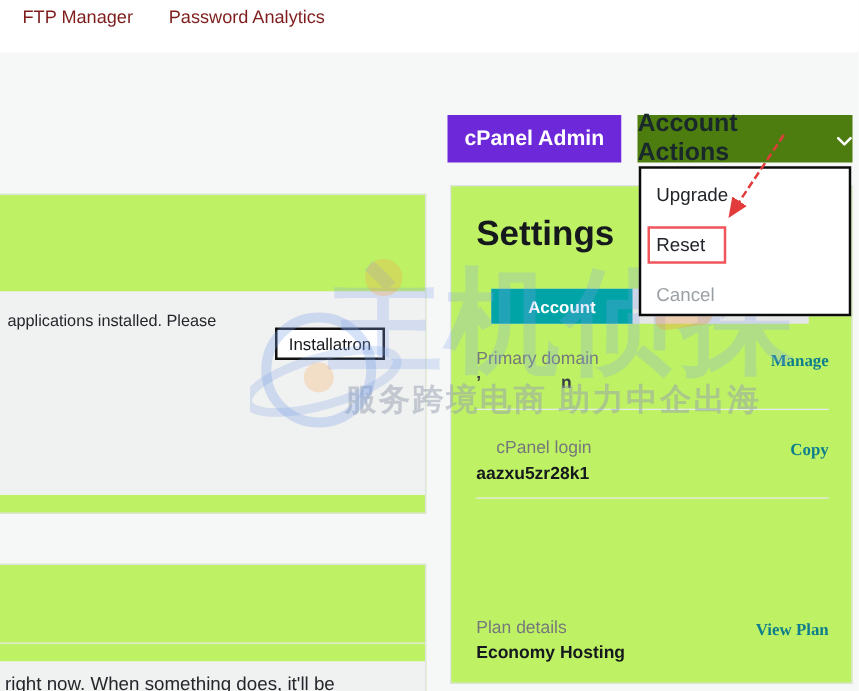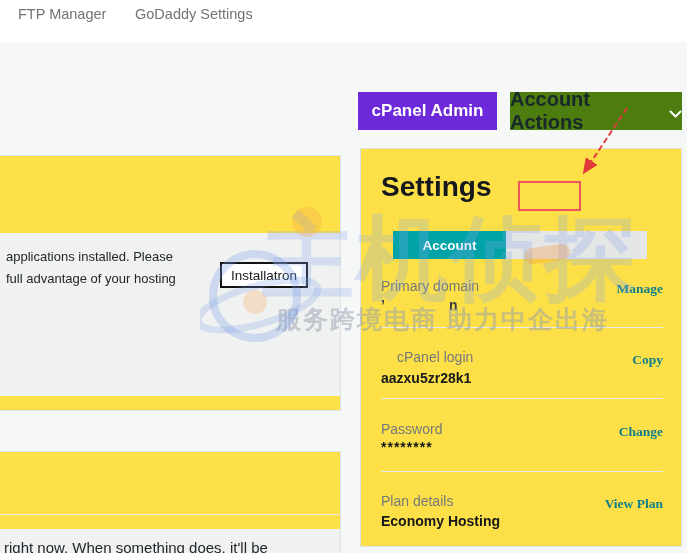--- a/index.html
+++ b/index.html
@@ -1,30 +1,30 @@
 <!DOCTYPE html>
 <html><head>
 <meta charset="utf-8">
 <style>
   html,body{margin:0;padding:0;}
   body{font-family:"Liberation Sans",sans-serif;}
   .page{position:relative;width:687px;height:553px;overflow:hidden;background:#f6f7f7;}
 
   
   .header{position:absolute;left:0;top:0;width:687px;height:42px;background:#ffffff;}
-  .nav-item{position:absolute;top:6px;font-size:14.5px;color:#737373;cursor:pointer;white-space:nowrap;}
+  .nav-item{position:absolute;top:6px;font-size:14.5px;color:#7f1d1d;cursor:pointer;white-space:nowrap;}
 
   
   .btn{position:absolute;display:flex;align-items:center;justify-content:center;box-sizing:border-box;cursor:pointer;}
   .btn-cpanel{left:358px;top:92px;width:139px;height:38px;background:#6d28d9;color:#ffffff;font-weight:700;font-size:17px;}
   .btn-actions{left:510px;top:92px;width:172px;height:38px;background:#4d7c0f;color:#19282a;font-weight:600;font-size:20px;gap:9px;}
   .chev{display:inline-block;margin-top:2px;}
 
   
-  .card{position:absolute;background:#fde047;border:1px solid #dfe3e4;box-sizing:border-box;}
+  .card{position:absolute;background:#bef264;border:1px solid #dfe3e4;box-sizing:border-box;}
   .card-left{left:-24px;top:155px;width:365px;height:256px;}
   .card-bottom{left:-24px;top:451px;width:365px;height:130px;}
   .card-settings{left:360px;top:148px;width:322px;height:399px;}
 
   .banner{position:absolute;left:0;right:0;background:#f0f1f1;}
   .banner-left{top:77px;height:163px;}
   .banner-left .txt{position:absolute;left:29px;top:13px;font-size:13px;line-height:22px;color:#23262b;white-space:nowrap;}
   .installatron{position:absolute;left:243px;top:29px;width:88px;height:26px;background:#ffffff;border:2px solid #111111;font-size:13.5px;color:#15181c;display:flex;align-items:center;justify-content:center;box-sizing:border-box;cursor:pointer;}
 
   .card-bottom .divider{position:absolute;left:0;right:0;top:62px;height:1px;background:#e7e9ea;}
@@ -61,40 +61,39 @@
   .reset-box{position:absolute;left:518px;top:181px;width:63px;height:30px;border:2px solid #f0555c;box-sizing:border-box;z-index:30;pointer-events:none;}
   .arrow-svg{position:absolute;left:570px;top:100px;z-index:31;pointer-events:none;}
 </style>
 </head>
 <body>
 
 <div class="page">
 
   <div class="header">
     <div class="nav-item" style="left:18px;">FTP Manager</div>
-    <div class="nav-item" style="left:135px;">GoDaddy Settings</div>
+    <div class="nav-item" style="left:135px;">Password Analytics</div>
   </div>
 
   <div class="btn btn-cpanel">
     <span>cPanel Admin</span>
   </div>
   <div class="btn btn-actions">
     <span>Account Actions</span>
     <span class="chev">
       <svg width="13" height="9" viewBox="0 0 13 9">
           <polyline points="1.5,1.5 6.5,6.5 11.5,1.5" fill="none" stroke="#ffffff" stroke-width="2" stroke-linecap="round" stroke-linejoin="round"></polyline>
         </svg>
     </span>
   </div>
 
   <div class="card card-left">
     <div class="banner banner-left">
       <div class="txt">
         <div>applications installed. Please</div>
-        <div>full advantage of your hosting</div>
       </div>
       <div class="installatron">Installatron</div>
     </div>
   </div>
 
   <div class="card card-bottom">
     <div class="divider"></div>
     <div class="banner banner-bottom">
       <div class="txt">right now. When something does, it'll be</div>
     </div>
@@ -113,43 +112,43 @@
       </span>
       <span class="lnk">Manage</span>
     </div>
 
     <div class="srow" style="top:179px;height:71px;">
       <span class="lbl" style="top:21px;margin-left:16px;">cPanel login</span>
       <span class="val" style="top:42px;">aazxu5zr28k1</span>
       <span class="lnk" style="top:24px;">Copy</span>
     </div>
 
-    <div class="srow" style="top:250px;height:73px;">
-      <span class="lbl" style="top:22px;">Password</span>
-      <span class="val" style="top:40px;letter-spacing:1px;">********</span>
-      <span class="lnk" style="top:25px;">Change</span>
-    </div>
 
     <div class="srow last" style="top:323px;height:76px;">
       <span class="lbl" style="top:21px;">Plan details</span>
       <span class="val" style="top:41px;">Economy Hosting</span>
       <span class="lnk" style="top:24px;">View Plan</span>
     </div>
   </div>
 
   <div class="wm wm-big">主机侦探</div>
   <div class="wm wm-tag">服务跨境电商 助力中企出海</div>
   <svg class="wm wm-globe" width="130" height="110" viewBox="0 0 130 110">
     <circle cx="55" cy="53" r="42" fill="none" stroke="rgba(120,160,230,0.30)" stroke-width="8"></circle>
     <ellipse cx="58" cy="62" rx="62" ry="19" fill="none" stroke="rgba(120,160,230,0.24)" stroke-width="7" transform="rotate(-16 58 62)"></ellipse>
   </svg>
   <div class="wm wm-dot dot1"></div>
   <div class="wm wm-dot dot2"></div>
   <div class="wm wm-dot dot3"></div>
 
+  <div class="dropdown">
+    <div class="ditem" style="top:13px;">Upgrade</div>
+    <div class="ditem" style="top:53px;">Reset</div>
+    <div class="ditem disabled" style="top:93px;">Cancel</div>
+  </div>
 
   <div class="reset-box"></div>
   <svg class="arrow-svg" width="70" height="85" viewBox="0 0 70 85">
     <defs>
       <marker id="ah" markerWidth="9" markerHeight="8" refX="6" refY="3.5" orient="auto">
         <path d="M0,0 L8,3.5 L0,7 z" fill="#e23b3b"></path>
       </marker>
     </defs>
     <line x1="57" y1="8" x2="15" y2="71" stroke="#e23b3b" stroke-width="2" stroke-dasharray="6 3" marker-end="url(#ah)"></line>
   </svg>

